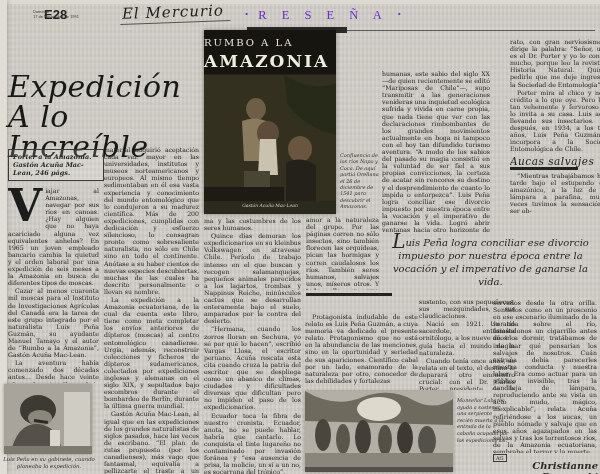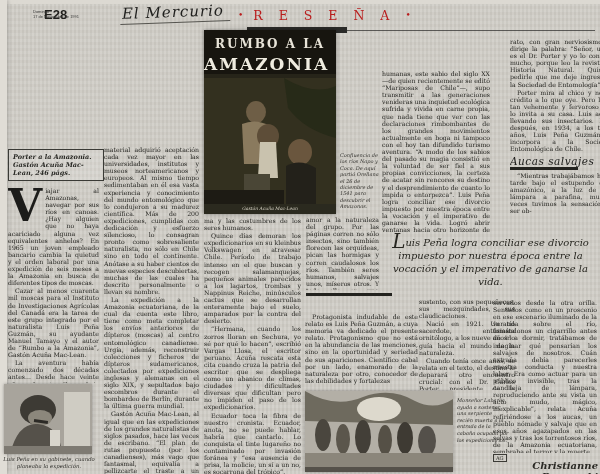--- a/index.html
+++ b/index.html
@@ -11,42 +11,42 @@
      background:repeating-linear-gradient(90deg,rgba(255,255,255,.05) 0 2px,rgba(0,0,0,.03) 2px 4px),
                 repeating-linear-gradient(0deg,rgba(255,255,255,.03) 0 3px,rgba(0,0,0,.02) 3px 6px);}
   #edgeL{left:0;top:0;width:7px;height:474px;background:#e0ddd6;box-shadow:2px 0 3px rgba(0,0,0,.12);}
   #edgeT{left:0;top:0;width:600px;height:4px;background:#dcd9d2;}
   .rule{background:#2a2a28;}
   
   .e28{font-family:"Liberation Sans",sans-serif;font-weight:bold;font-size:13px;letter-spacing:0;}
   .dateblock{font-family:"Liberation Sans",sans-serif;font-size:4px;line-height:5px;color:#3a3a38;}
   .logo{font-style:italic;font-size:15px;letter-spacing:1px;transform:rotate(-2deg);color:#20201e;
         border-bottom:1px solid #55544f;padding:0 6px 1px 2px;}
-  .resena{font-size:12.5px;letter-spacing:6px;color:#b91c1c;white-space:nowrap;}
+  .resena{font-size:12.5px;letter-spacing:6px;color:#6d28d9;white-space:nowrap;font-family:Liberation Serif, serif;}
   .resena .b{letter-spacing:0;margin:0 10px;font-size:9px;vertical-align:2px;}
   .pencil{color:#90909a;font-style:italic;font-size:9px;transform:rotate(-10deg);
           font-family:"DejaVu Sans",sans-serif;opacity:.8;}
   
   .headline{font-style:italic;font-size:30px;line-height:30px;color:#181816;letter-spacing:.5px;}
   .creditbox{border:1px solid #3a3a36;padding:3px 4px;font-size:6.5px;line-height:8px;
              font-style:italic;font-weight:bold;color:#2a2a26;background:rgba(255,255,255,.15);}
   
   .col{font-size:6.2px;line-height:7.1px;text-align:justify;overflow:hidden;color:#242420;}
   .col p{margin:0 0 1px 0;text-indent:7px;}
   .col p.ni{text-indent:0;}
   .dropcap{float:left;font-size:44px;line-height:38px;padding-right:3px;font-weight:bold;color:#1c1c1a;}
   .sechead{font-style:italic;font-size:10.5px;color:#1c1c1a;letter-spacing:.5px;}
   .secbar{height:3px;background:#23231f;margin-top:2px;}
   
   .pq{font-style:italic;font-size:10px;line-height:13px;text-align:center;color:#26251f;}
   .pq .ini{font-size:20px;font-style:italic;line-height:10px;vertical-align:-2px;}
   
   .cover{background:linear-gradient(180deg,#17150f 0 44px,#262419 44px 60px,#2b2a1f 60px);
          box-shadow:0 0 4px rgba(0,0,0,.4);}
-  .cover-kicker{color:#e8e4d8;font-size:12px;letter-spacing:2px;text-align:center;font-weight:bold;}
+  .cover-kicker{color:#e8e4d8;font-size:10px;letter-spacing:2px;}
   .cover-title{color:#efece0;font-size:17px;letter-spacing:2px;font-weight:bold;}
   .cover-cap{color:#d8d4c6;font-size:4.5px;text-align:center;font-style:italic;}
   .sidecap{font-style:italic;font-size:5px;line-height:6.4px;color:#33322e;}
   .photocap{font-style:italic;font-size:5.4px;line-height:6.6px;text-align:center;color:#2e2d29;}
   .photocap2{font-style:italic;font-size:5px;line-height:6.6px;color:#2e2d29;text-align:left;}
   .photo{box-shadow:0 0 3px rgba(0,0,0,.35);}
   .endbox{border:1px solid #3c3b36;font-size:5px;line-height:6px;padding:0 2px;color:#33322c;}
   .sig{font-style:italic;font-weight:bold;font-size:10px;color:#2b2a25;text-align:right;}
 </style>
 </head>
@@ -65,20 +65,24 @@
   <div class="abs logo" style="left:120px;top:3px;">El Mercurio</div>
 
   <div class="abs resena" style="left:228px;top:8px;width:190px;text-align:center;">
     <span class="b">•</span><span>R E S E Ñ A</span><span class="b">•</span>
   </div>
   <div class="abs rule" style="left:247px;top:27px;width:100px;height:6px;"></div>
   <div class="abs rule" style="left:347px;top:30px;width:248px;height:1px;opacity:.7;"></div>
 
   <div class="abs pencil" style="left:212px;top:52px;">44E6317</div>
 
+  <div class="abs headline" style="left:8px;top:72px;width:195px;">
+    <div>Expedición</div>
+    <div>A lo Increíble</div>
+  </div>
   <div class="abs creditbox" style="left:8px;top:149px;width:86px;">
     <div>Porter a la Amazonia.</div>
     <div>Gastón Acuña Mac-Lean, 246 págs.</div>
   </div>
 
   <div class="abs col" style="left:8px;top:187px;width:91px;height:196px;">
     <span class="dropcap">V</span>
     <p class="ni">iajar al Amazonas, navegar por sus ríos en canoas. ¿Hay alguien que no haya acariciado alguna vez equivalentes anhelos? En 1965 un joven empleado bancario cambia la quietud y el orden laboral por una expedición de seis meses a la Amazonia en busca de diferentes tipos de moscas.</p>
     <p>Cazar al menos cuarenta mil moscas para el Instituto de Investigaciones Agrícolas del Canadá era la tarea de este grupo integrado por el naturalista Luis Peña Guzmán, su ayudante Manuel Tamayo y el autor de “Rumbo a la Amazonia”, Gastón Acuña Mac-Lean.</p>
     <p>La aventura había comenzado dos décadas antes... Desde hace veinte años el entomólogo Luis Peña venía colectando insectos para distintas instituciones extranjeras. Paulatinamente su trabajo lo llevó del territorio nacional a países vecinos. Colector acucioso, su</p>

